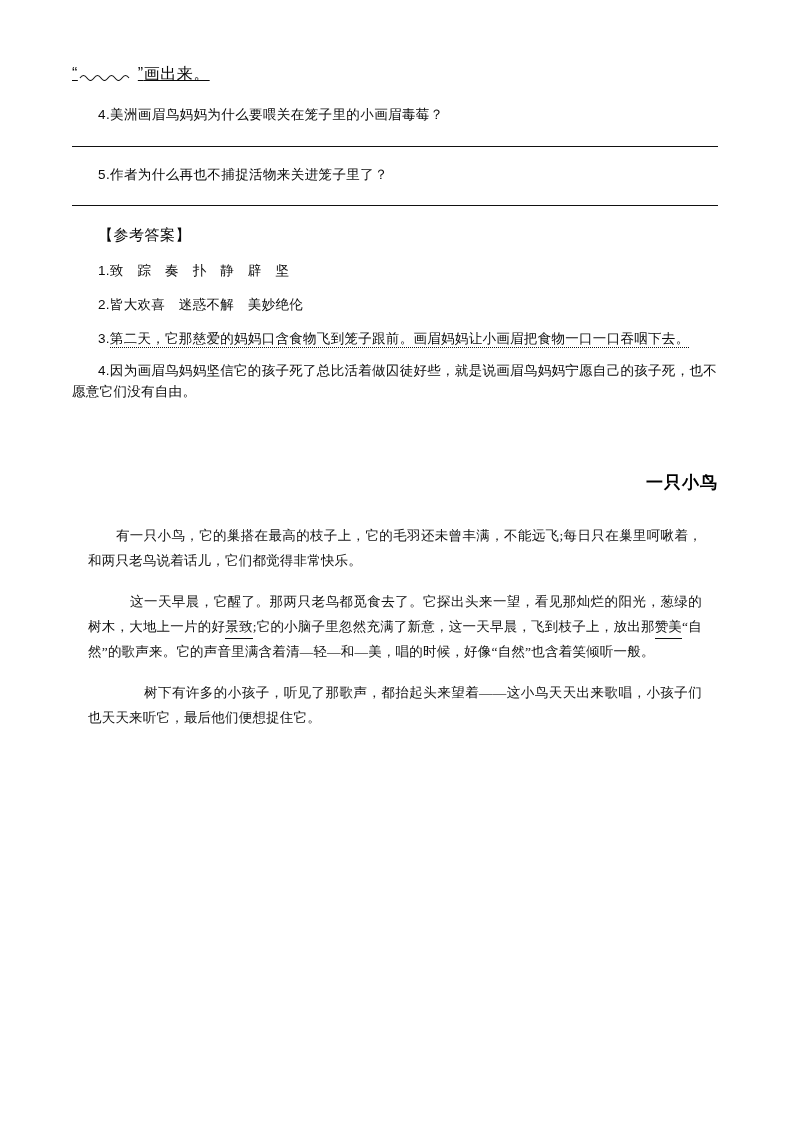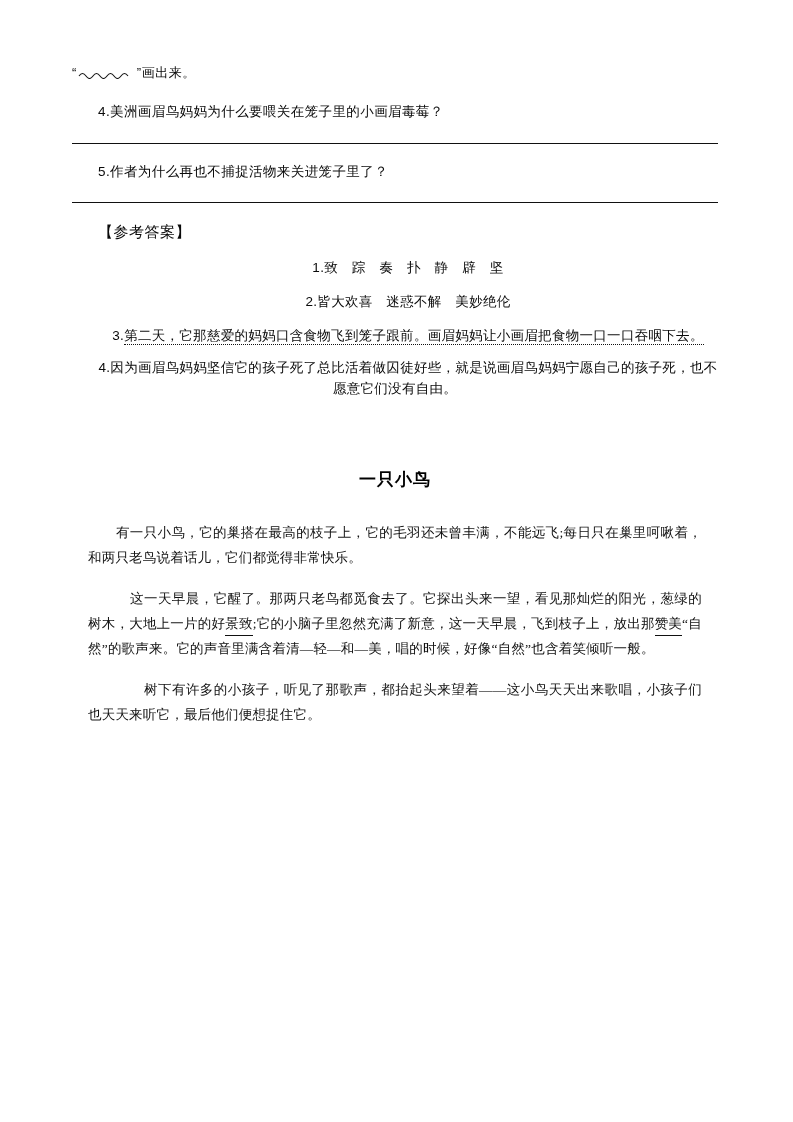--- a/index.html
+++ b/index.html
@@ -30,23 +30,24 @@
   }
 
   
   .ws {
     font-family: "Liberation Sans", "DejaVu Sans", sans-serif;
     font-size: 13.5px;
     line-height: 1;
     color: #0a0a0a;
   }
   .ws-line-quote {
-    font-size: 13px;
+    font-size: 16px;
     margin: 0 0 26px 0;
     letter-spacing: .5px;
+    text-decoration: underline;
   }
   .wavy {
     display: inline-block;
     width: 58px;
     height: 10px;
     vertical-align: -2px;
     margin: 0 1px;
   }
   .q-item {
     font-size: 13.5px;
@@ -68,31 +69,30 @@
     text-indent: 26px;
     margin: 0;
     letter-spacing: .5px;
   }
   .ans-item {
     font-size: 13.5px;
     text-indent: 26px;
     margin: 0;
     letter-spacing: .3px;
     line-height: 1.62;
-    text-align: center;
   }
   .u-dotted {
     border-bottom: 1.2px dotted #111;
     padding-bottom: 1px;
   }
   .spaced { letter-spacing: .3px; }
 
   
   .story-title {
-    text-align: center;
+    text-align: right;
     font-family: "Liberation Sans", "DejaVu Sans", sans-serif;
     font-weight: bold;
     font-size: 17px;
     letter-spacing: 1px;
     margin: 0;
   }
   .story {
     font-family: "Liberation Serif", "DejaVu Serif", serif;
     font-size: 13.5px;
     line-height: 1.85;

